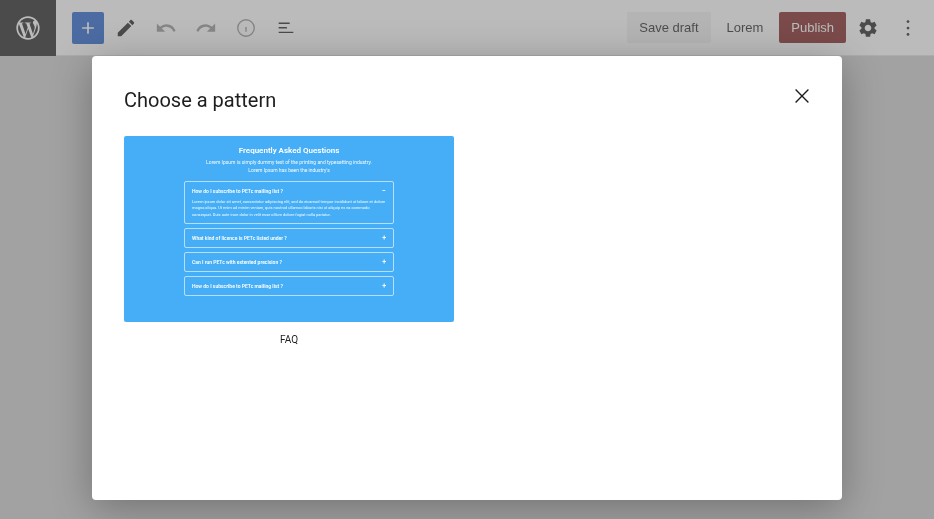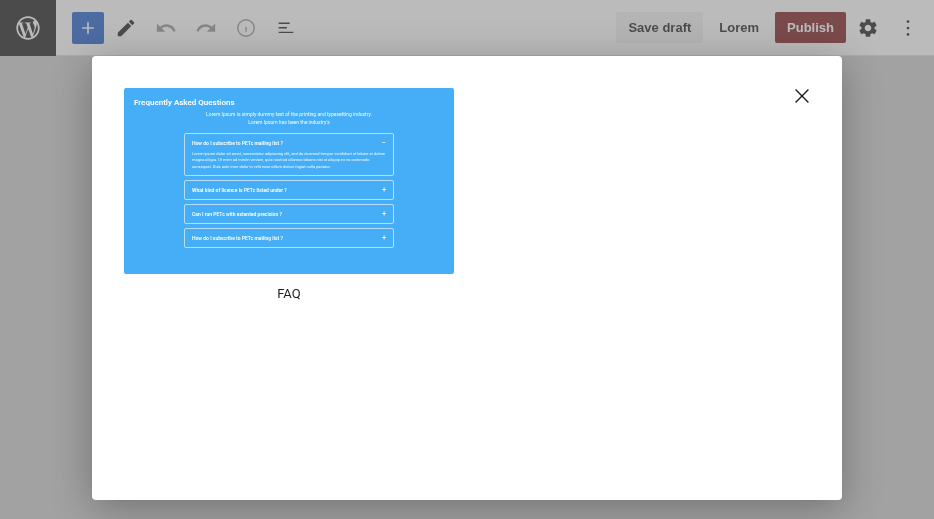--- a/index.html
+++ b/index.html
@@ -6,40 +6,40 @@
 body { font-family: -apple-system, BlinkMacSystemFont, "Segoe UI", Roboto, sans-serif; background: #ccc; width: 934px; height: 519px; overflow: hidden; position: relative; }
 
 .toolbar { height: 56px; background: #fff; display: flex; align-items: center; padding: 0 8px; border-bottom: 1px solid #e0e0e0; }
 .wp-logo { width: 56px; height: 56px; background: #1e1e1e; display: flex; align-items: center; justify-content: center; flex-shrink: 0; margin-left: -8px; margin-right: 8px; }
 .wp-logo svg { width: 28px; height: 28px; }
 .toolbar-left { display: flex; align-items: center; gap: 4px; flex: 1; padding-left: 8px; }
 .add-btn { width: 32px; height: 32px; background: #1e5fcc; display: flex; align-items: center; justify-content: center; border-radius: 2px; cursor: pointer; }
 .tb-icon { width: 36px; height: 36px; display: flex; align-items: center; justify-content: center; color: #1e1e1e; cursor: pointer; border-radius: 2px; }
 .tb-icon.disabled { color: #949494; }
 .toolbar-right { display: flex; align-items: center; gap: 4px; }
-.btn { padding: 8px 12px; font-size: 13px; border-radius: 2px; cursor: pointer; border: none; background: transparent; color: #1e1e1e; font-weight: bold; }
+.btn { padding: 8px 12px; font-size: 13px; border-radius: 2px; cursor: pointer; border: none; background: transparent; color: #1e1e1e; }
 .btn.draft { background: #f0f0f0; }
 .btn.publish { background: #7f1d1d; color: #fff; }
 
 .overlay { position: absolute; inset: 0; background: rgba(120,120,120,0.5); display: flex; align-items: flex-start; justify-content: center; padding-top: 56px; }
 .modal { background: #fff; width: 750px; height: 444px; border-radius: 4px; box-shadow: 0 8px 40px rgba(0,0,0,0.3); padding: 32px; position: relative; }
 .modal-title { font-size: 20px; font-weight: 400; color: #1e1e1e; margin-bottom: 24px; }
 .close-btn { position: absolute; top: 24px; right: 24px; width: 32px; height: 32px; display: flex; align-items: center; justify-content: center; cursor: pointer; }
 
 .pattern-card { width: 330px; }
 .pattern-preview { width: 330px; height: 186px; background: #46aef7; border-radius: 2px; padding: 10px 10px; color: #fff; }
-.prev-title { font-size: 8px; font-weight: 600; margin-bottom: 4px; }
+.prev-title { text-align: center; font-size: 8px; font-weight: 600; margin-bottom: 4px; }
 .prev-sub { text-align: center; font-size: 5px; margin-bottom: 2px; opacity: 0.95; }
 .prev-sub2 { text-align: center; font-size: 5px; margin-bottom: 8px; opacity: 0.95; }
 .faq-item { border: 1px solid rgba(255,255,255,0.6); border-radius: 2px; padding: 5px 7px; margin: 0 50px 4px 50px; font-size: 5px; font-weight: 600; display: flex; justify-content: space-between; align-items: center; }
 .faq-item.expanded { display: block; }
 .faq-q { display: flex; justify-content: space-between; align-items: center; margin-bottom: 4px; }
 .faq-a { font-size: 4px; font-weight: 400; line-height: 1.6; opacity: 0.95; }
 .faq-toggle { font-size: 7px; }
-.pattern-label { text-align: center; margin-top: 12px; font-size: 13px; color: #1e1e1e; }
+.pattern-label { text-align: center; margin-top: 12px; font-size: 10px; color: #1e1e1e; }
 </style>
 </head>
 <body>
 
 <div class="toolbar">
   <div class="wp-logo">
     <svg viewBox="0 0 24 24" fill="#fff">
         <path d="M12 2C6.486 2 2 6.486 2 12s4.486 10 10 10 10-4.486 10-10S17.514 2 12 2zM3.5 12c0-1.232.264-2.402.734-3.459l4.057 11.117C5.463 18.303 3.5 15.38 3.5 12zm8.5 8.5c-.834 0-1.64-.122-2.401-.346l2.551-7.411 2.613 7.158c.17.042.38.081.6.117-.885.31-1.834.482-2.823.482zm1.172-12.485c.512-.027.974-.081.974-.081.458-.054.404-.727-.054-.701 0 0-1.376.108-2.265.108-.835 0-2.239-.108-2.239-.108-.459-.026-.513.674-.054.701 0 0 .434.054.892.081l1.324 3.629-1.86 5.579L6.797 8.015c.513-.027.974-.081.974-.081.458-.054.404-.727-.054-.701 0 0-1.376.108-2.265.108-.159 0-.347-.004-.547-.01C6.418 4.898 9.03 3.5 12 3.5c2.213 0 4.228.846 5.74 2.232-.037-.002-.072-.007-.11-.007-.835 0-1.427.727-1.427 1.509 0 .701.404 1.293.835 1.994.323.566.701 1.293.701 2.344 0 .727-.28 1.572-.647 2.748l-.848 2.833-3.072-9.138zm3.101 11.331l2.596-7.506c.485-1.213.647-2.182.647-3.045 0-.313-.021-.603-.057-.874C20.088 9.132 20.5 10.52 20.5 12c0 3.149-1.707 5.899-4.227 7.346z"></path>
       </svg>
   </div>
@@ -91,20 +91,21 @@
           <circle cx="12" cy="5" r="1.5"></circle>
           <circle cx="12" cy="12" r="1.5"></circle>
           <circle cx="12" cy="19" r="1.5"></circle>
         </svg>
     </div>
   </div>
 </div>
 
 <div class="overlay">
   <div class="modal">
+    <h2 class="modal-title">Choose a pattern</h2>
     <div class="close-btn">
       <svg width="22" height="22" viewBox="0 0 24 24" fill="none" stroke="#1e1e1e" stroke-width="1.5">
           <line x1="5" y1="5" x2="19" y2="19"></line>
           <line x1="19" y1="5" x2="5" y2="19"></line>
         </svg>
     </div>
 
     <div class="pattern-card">
       <div class="pattern-preview">
         <div class="prev-title">Frequently Asked Questions</div>

